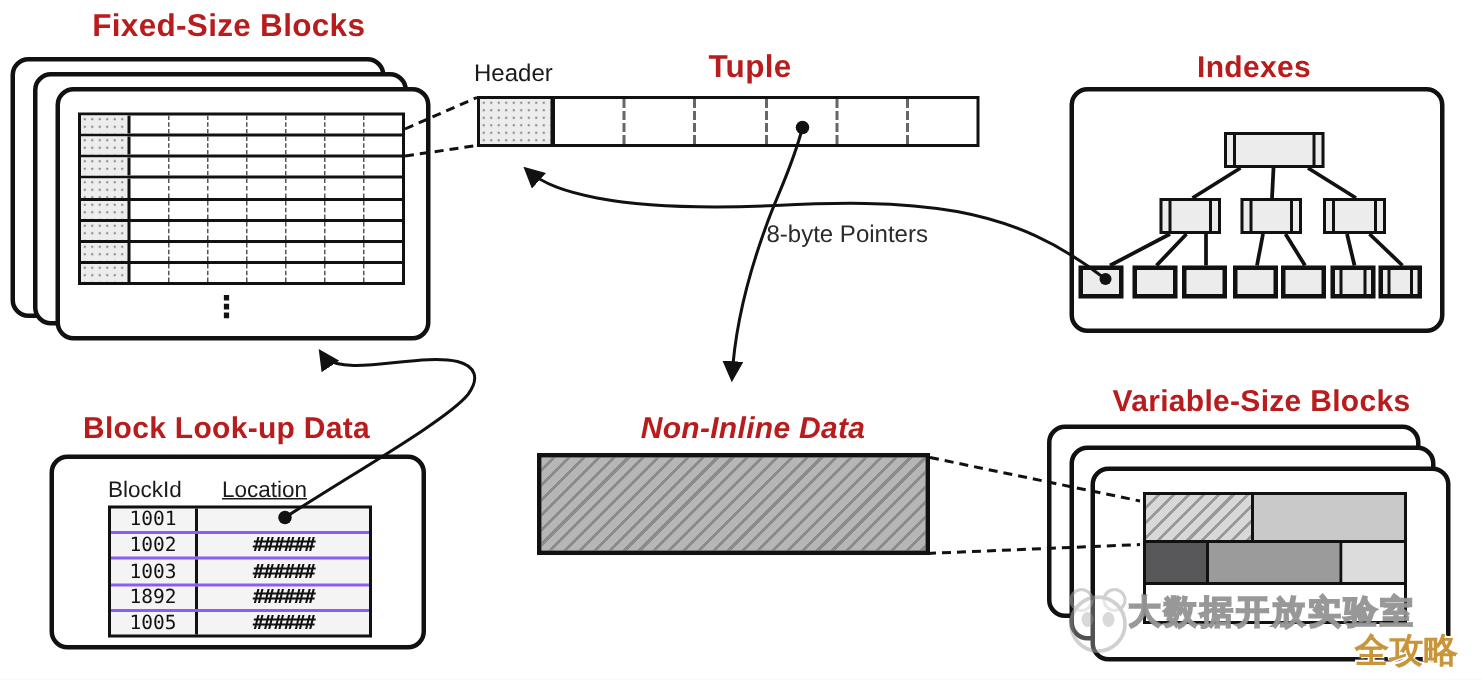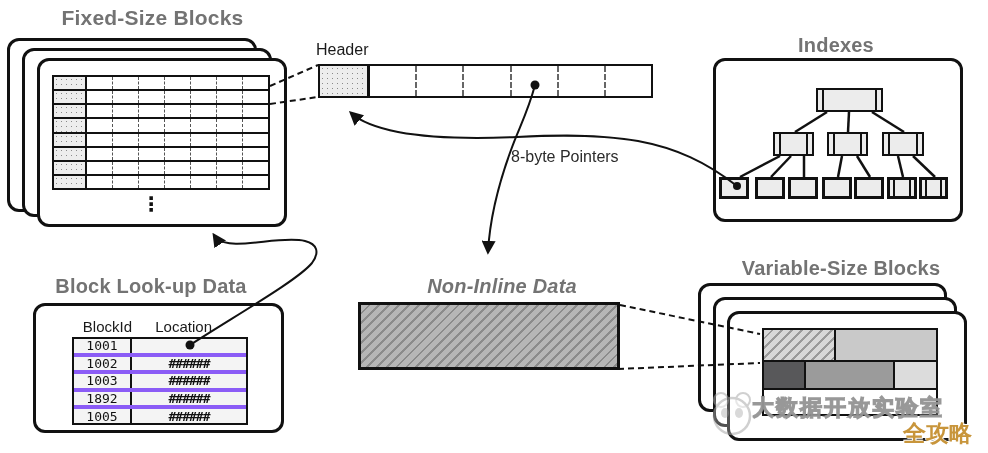--- a/index.html
+++ b/index.html
@@ -2,21 +2,21 @@
 <html><head>
 <meta charset="utf-8">
 <style>
   html,body{margin:0;padding:0;background:#f7f7f7;}
   #stage{
     position:relative;width:988px;height:453px;background:#ffffff;
     font-family:"Liberation Sans","DejaVu Sans",sans-serif;color:#111;
     overflow:hidden;
   }
   .abs{position:absolute;}
-  .title{font-weight:bold;text-align:center;color:#737373;letter-spacing:0.2px;}
+  .title{font-weight:bold;text-align:center;color:#b91c1c;letter-spacing:0.2px;}
   .t21{font-size:21px;}
   .t20{font-size:20px;}
   .lbl{font-size:16px;color:#1a1a1a;}
   
   .card{
     position:absolute;background:#fff;border:3.5px solid #111;border-radius:12px;
     box-sizing:border-box;
   }
   
   .dotted{
@@ -58,28 +58,28 @@
   .ileaf{
     position:absolute;border:3px solid #111;background:#ececec;box-sizing:border-box;
   }
   .ileaf .strip{position:absolute;top:0;bottom:0;width:2px;background:#111;}
   .ileaf .strip.l{left:3px;} .ileaf .strip.r{right:3px;}
   
   .ltable{
     position:absolute;left:72px;top:337px;width:176px;height:88px;
     border:2.5px solid #111;box-sizing:border-box;display:flex;flex-direction:column;background:#f4f4f4;
   }
-  .lrow{flex:1;display:flex;border-bottom:4px solid #8b5cf6;min-height:0;align-items:center;}
+  .lrow{flex:1;display:flex;border-bottom:2px solid #8b5cf6;min-height:0;align-items:center;}
   .lrow:last-child{border-bottom:none;}
   .lid{width:58px;border-right:2px solid #111;box-sizing:border-box;text-align:center;
        font-family:"DejaVu Sans Mono","Liberation Mono",monospace;font-size:13px;
        align-self:stretch;display:flex;align-items:center;justify-content:center;}
   .lloc{flex:1;text-align:center;font-family:"DejaVu Sans Mono","Liberation Mono",monospace;
         font-size:13px;font-weight:bold;letter-spacing:-1px;}
-  .colhdr{font-size:15px;color:#1a1a1a;text-align:right;}
+  .colhdr{font-size:15px;color:#1a1a1a;text-align:left;}
   
   .noninline{
     position:absolute;left:358px;top:302px;width:262px;height:68px;
     border:3px solid #111;box-sizing:border-box;
   }
   
   .vgrid{
     position:absolute;left:762px;top:328px;width:176px;height:88px;
     border:2.5px solid #111;box-sizing:border-box;display:flex;flex-direction:column;background:#fff;
   }
@@ -197,20 +197,21 @@
         <div class="fcell"></div>
         <div class="fcell"></div>
         <div class="fcell"></div>
         <div class="fcell"></div>
       </div>
   </div>
 
   <div class="ellipsis">⋮</div>
 
   <div class="abs lbl" style="left:316px;top:41px;">Header</div>
+  <div class="abs title t21" style="left:440px;top:33px;width:120px;">Tuple</div>
 
   <div class="tuple-bar">
     <div class="tuple-hdr dotted"></div>
     <div class="tuple-cell first"></div>
     <div class="tuple-cell"></div>
     <div class="tuple-cell"></div>
     <div class="tuple-cell"></div>
     <div class="tuple-cell"></div>
     <div class="tuple-cell"></div>
   </div>
@@ -250,21 +251,21 @@
   <div class="ileaf" style="left:919px;top:177px;width:29px;height:22px;">
       <div class="strip l"></div>
       <div class="strip r"></div>
     </div>
 
   <div class="abs title t20" style="left:38px;top:275px;width:226px;">Block Look-up Data</div>
 
   <div class="card" style="left:33px;top:303px;width:251px;height:130px;"></div>
 
   <div class="abs colhdr" style="left:72px;top:318px;width:60px;">BlockId</div>
-  <div class="abs colhdr" style="left:136px;top:318px;width:76px;">Location</div>
+  <div class="abs colhdr" style="left:148px;top:318px;width:76px;text-decoration:underline;">Location</div>
 
   <div class="ltable">
     <div class="lrow">
       <div class="lid">1001</div>
       <div class="lloc"></div>
     </div>
     <div class="lrow">
       <div class="lid">1002</div>
       <div class="lloc">######</div>
     </div>

